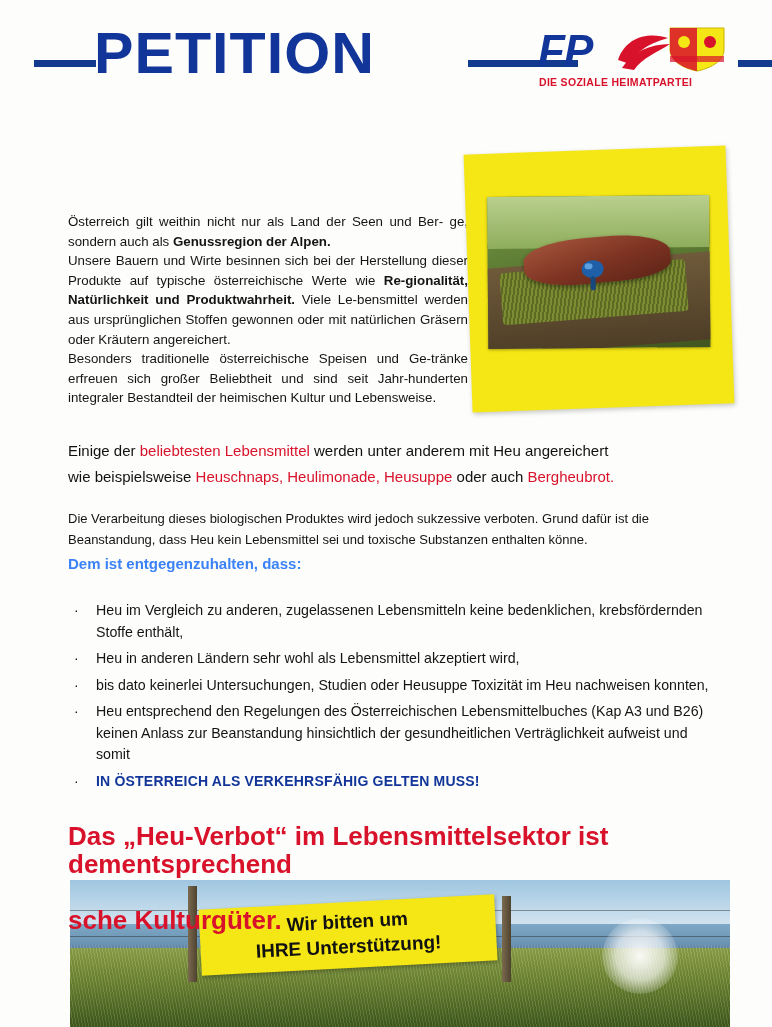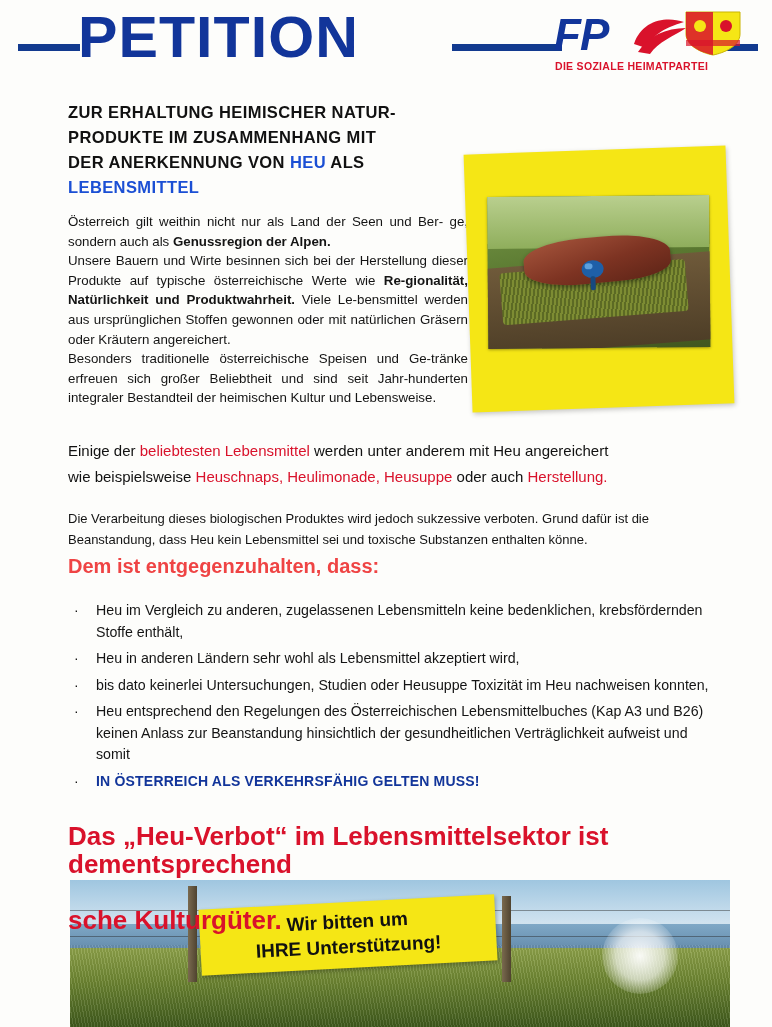--- a/index.html
+++ b/index.html
@@ -14,21 +14,21 @@
     color: #111111;
     overflow: hidden;
     position: relative;
   }
 
   .page {
     position: relative;
     width: 772px;
     height: 1027px;
     box-sizing: border-box;
-    padding: 0;
+    padding: 16px;
     background: #fdfdfb;
   }
 
   
   .header {
     position: relative;
     height: 92px;
   }
   .header-rule-left {
     position: absolute;
@@ -227,23 +227,23 @@
     width: 660px;
     font-size: 13px;
     line-height: 21px;
     color: #141414;
   }
 
   .dem {
     position: absolute;
     left: 68px;
     top: 555px;
-    font-size: 20px;
-    font-weight: bold;
-    color: #ef4444;
+    font-size: 15px;
+    font-weight: bold;
+    color: #3b82f6;
   }
 
   
   .bullets {
     position: absolute;
     left: 74px;
     top: 600px;
     width: 640px;
     font-size: 14.2px;
     line-height: 21.5px;
@@ -365,26 +365,20 @@
         <path d="M4 2 H58 V24 C58 36 42 43 31 45 C20 43 4 36 4 24 Z" fill="#f5e615" stroke="#c9b400" stroke-width="1"></path>
         <path d="M4 2 H31 V45 C20 43 4 36 4 24 Z" fill="#d9122b" opacity="0.85"></path>
         <circle cx="18" cy="16" r="6" fill="#f5e615"></circle>
         <circle cx="44" cy="16" r="6" fill="#d9122b"></circle>
         <rect x="4" y="30" width="54" height="6" fill="#d9122b" opacity="0.7"></rect>
       </svg>
       <div class="logo-sub">DIE SOZIALE HEIMATPARTEI</div>
     </div>
   </div>
 
-  <div class="subtitle">
-    <span>ZUR ERHALTUNG HEIMISCHER NATUR-</span><br>
-    <span>PRODUKTE IM ZUSAMMENHANG MIT</span><br>
-    <span>DER ANERKENNUNG VON </span><span class="hl">HEU</span><span> ALS</span><br>
-    <span class="hl">LEBENSMITTEL</span>
-  </div>
 
   <div class="intro">
     <p>
       <span>Österreich gilt weithin nicht nur als Land der Seen und Ber-</span>
       <span>ge, sondern auch als </span><b>Genussregion der Alpen.</b>
     </p>
     <p>
       <span>Unsere Bauern und Wirte besinnen sich bei der Herstellung dieser Produkte auf typische österreichische Werte wie </span><b>Re-gionalität, Natürlichkeit und Produktwahrheit.</b><span> Viele Le-bensmittel werden aus ursprünglichen Stoffen gewonnen oder mit natürlichen Gräsern oder Kräutern angereichert.</span>
     </p>
     <p>Besonders traditionelle österreichische Speisen und Ge-tränke erfreuen sich großer Beliebtheit und sind seit Jahr-hunderten integraler Bestandteil der heimischen Kultur und Lebensweise.</p>
@@ -399,21 +393,21 @@
     </div>
     <svg class="pin" viewBox="0 0 34 34">
       <ellipse cx="17" cy="11" rx="11" ry="9" fill="#1e5fa8"></ellipse>
       <ellipse cx="13" cy="8" rx="4" ry="3" fill="#5ea0dd"></ellipse>
       <rect x="14.5" y="18" width="5" height="14" rx="2" fill="#17497f"></rect>
     </svg>
   </div>
 
   <div class="mid1">
     <span>Einige der </span><span class="red">beliebtesten Lebensmittel</span><span> werden unter anderem mit Heu angereichert</span><br>
-    <span>wie beispielsweise </span><span class="red">Heuschnaps, Heulimonade, Heusuppe</span><span> oder auch </span><span class="red">Herstellung.</span>
+    <span>wie beispielsweise </span><span class="red">Heuschnaps, Heulimonade, Heusuppe</span><span> oder auch </span><span class="red">Bergheubrot.</span>
   </div>
 
   <div class="mid2">Die Verarbeitung dieses biologischen Produktes wird jedoch sukzessive verboten. Grund dafür ist die Beanstandung, dass Heu kein Lebensmittel sei und toxische Substanzen enthalten könne.</div>
 
   <div class="dem">Dem ist entgegenzuhalten, dass:</div>
 
   <div class="bullets">
     <div class="bullet">
       <span class="dot">·</span>
       <span class="txt">Heu im Vergleich zu anderen, zugelassenen Lebensmitteln keine bedenklichen, krebsfördernden Stoffe enthält,</span>

